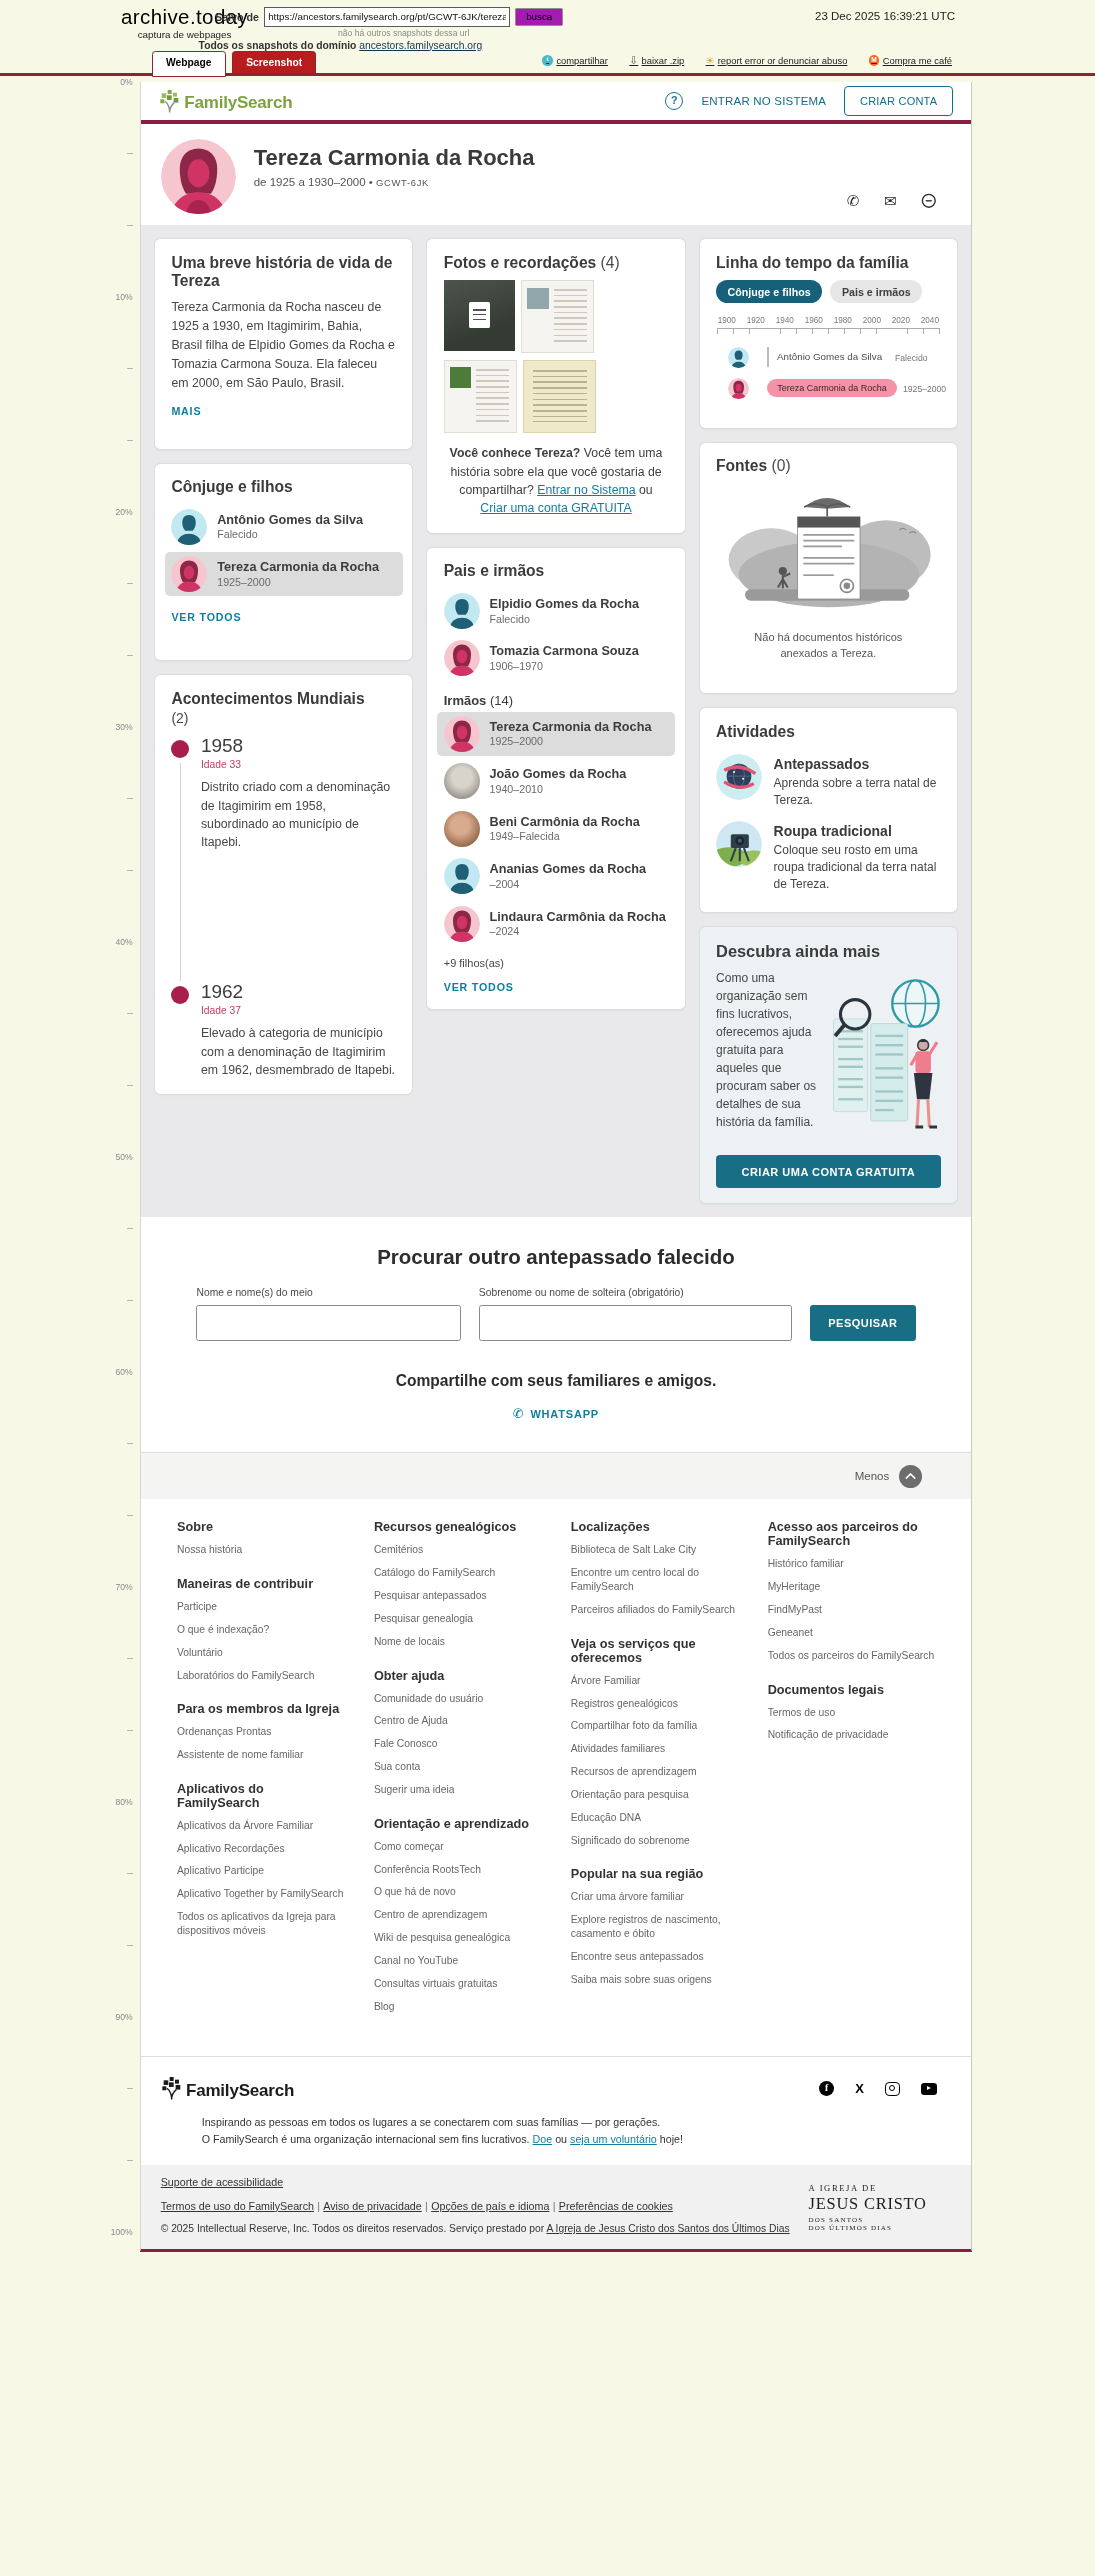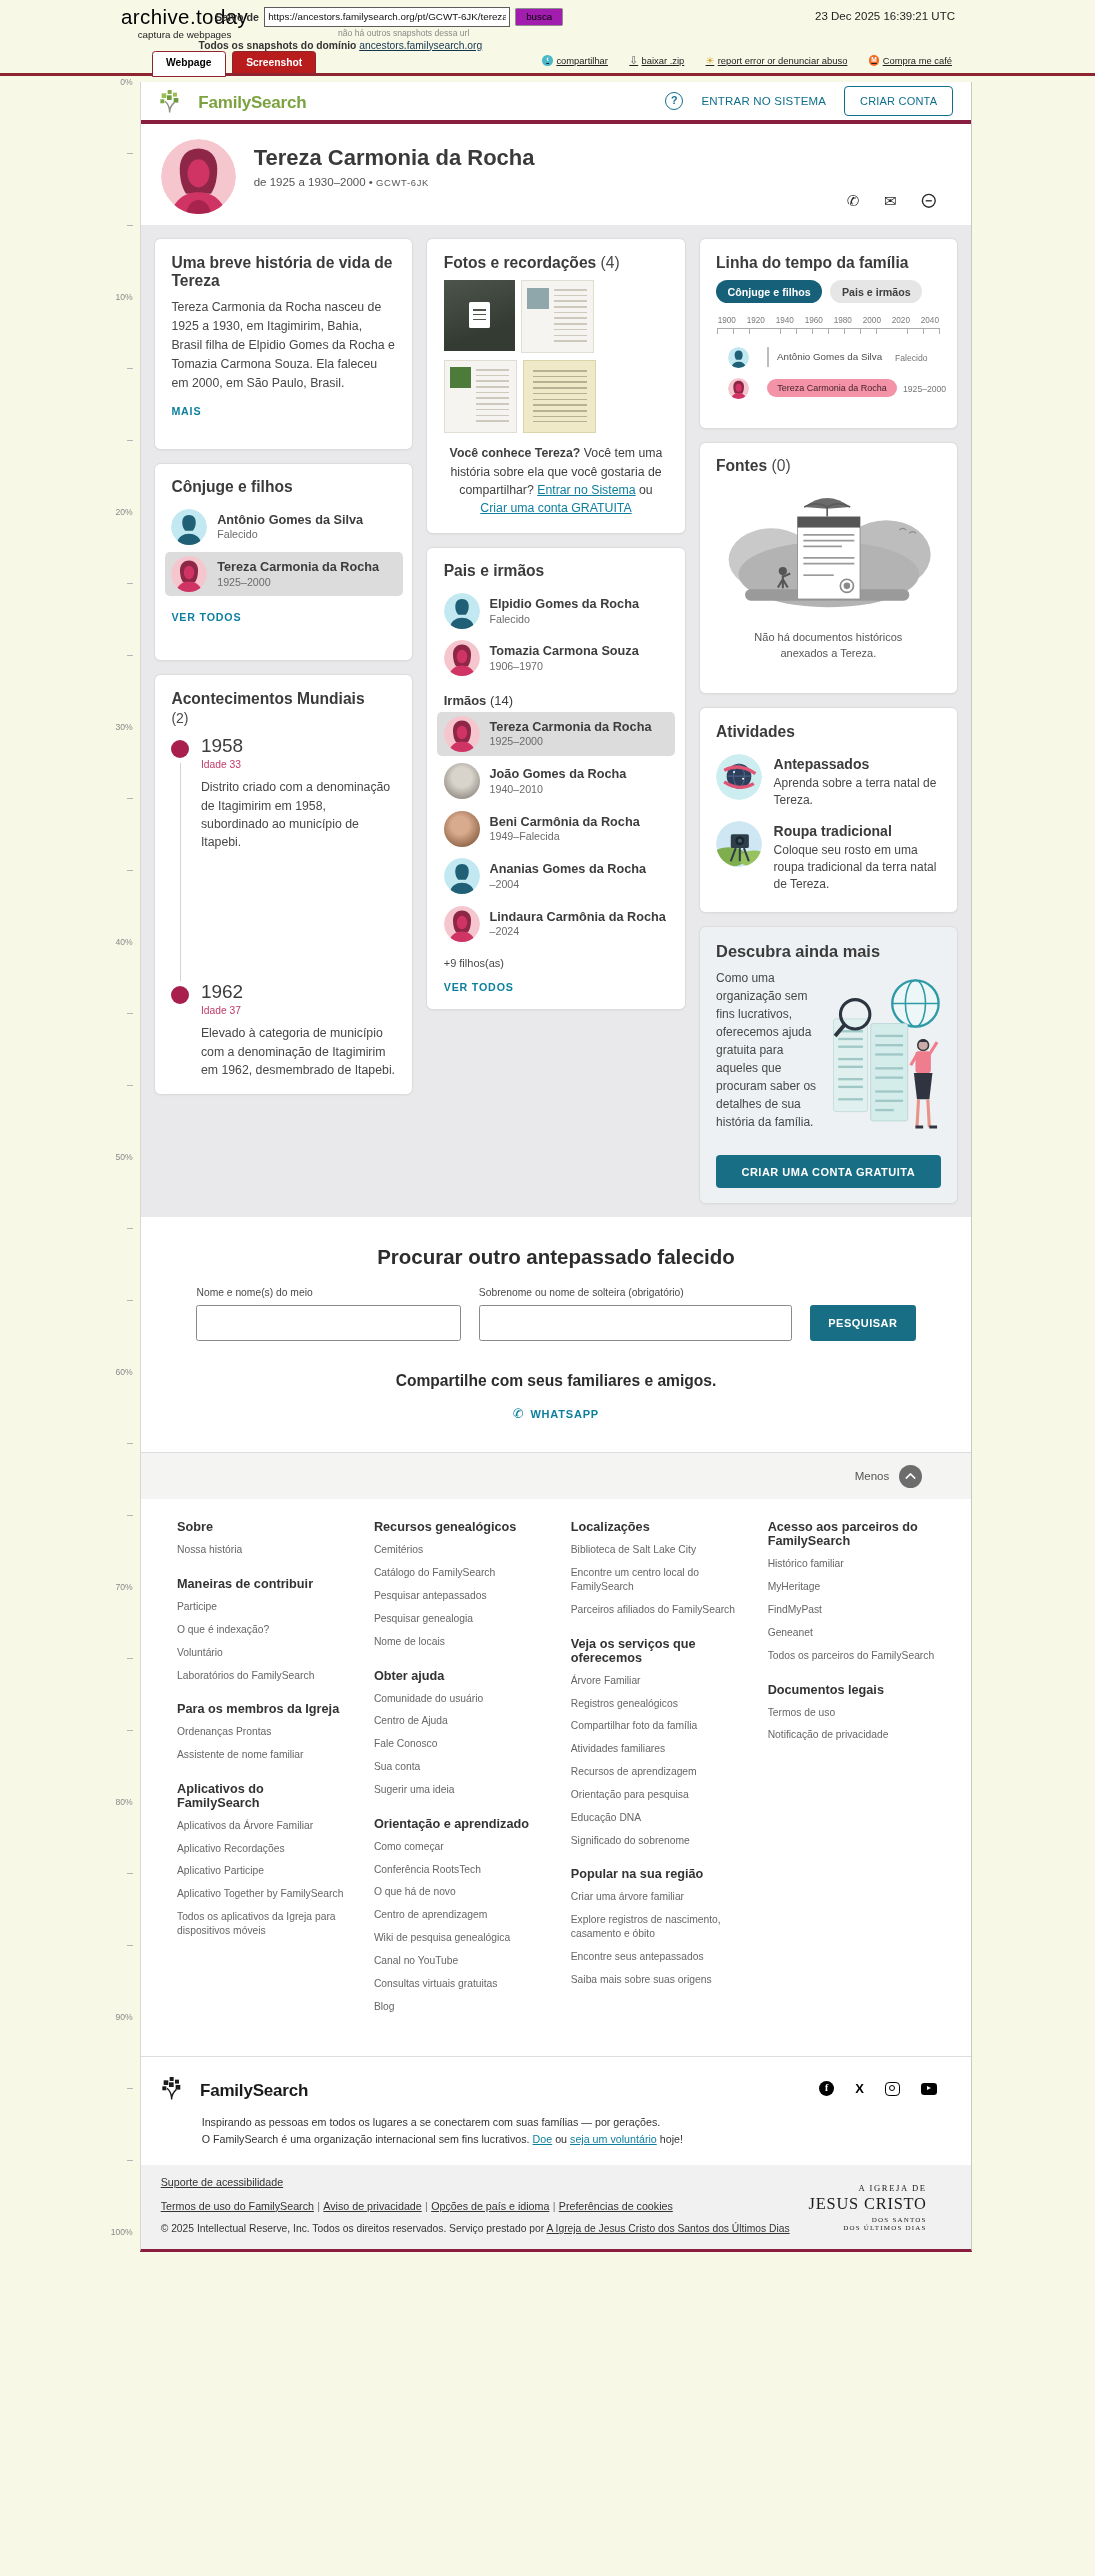--- a/index.html
+++ b/index.html
@@ -38,21 +38,21 @@
   
   .ruler{position:absolute;left:105px;top:82px;width:31px;height:2158px;}
   .ruler .lbl{position:absolute;right:3.3px;font-size:8.6px;color:#8a8a8a;}
   .ruler .tick{position:absolute;right:3.3px;width:5.7px;height:0.8px;background:#b5b5b5;}
   
   .page{position:absolute;left:140px;top:82px;width:830px;height:2167px;
     background:#fff;border-left:0.8px solid #d8d8d0;border-right:0.8px solid #c9c9c2;
     border-bottom:3.3px solid #8a1e41;display:flex;flex-direction:column;overflow:hidden;}
   
   .fs-head{height:57px;display:flex;align-items:center;justify-content:space-between;padding:0 18px;}
-  .fs-logo{display:flex;align-items:flex-end;gap:18px;}
+  .fs-logo{display:flex;align-items:flex-end;gap:4px;}
   .fs-logo .txt{font-size:17px;font-weight:700;letter-spacing:-0.2px;}
   .fs-logo.green .txt{color:#7ca23f;}
   .fs-logo.black .txt{color:#1b1b1b;}
   .fs-head-right{display:flex;align-items:center;gap:18px;}
   .help-ic{width:16.4px;height:16.4px;border:1.6px solid #15708e;border-radius:50%;color:#15708e;font-size:10.7px;font-weight:700;text-align:center;line-height:15.6px;}
   .signin{color:#0f6e8c;font-size:11.5px;letter-spacing:0.2px;}
   .btn-outline{border:0.8px solid #0f6e8c;color:#0f6e8c;border-radius:4.1px;padding:8.2px 14.8px;font-size:11px;letter-spacing:0.2px;background:#fff;cursor:pointer;}
   .maroon-bar{height:5.7px;background:#8a1e41;}
   
   .person{padding:14.8px 19.7px 11.5px;display:flex;justify-content:space-between;}
@@ -178,21 +178,21 @@
   .so-yt::after{content:"";position:absolute;left:5.7px;top:3.3px;border-left:4.9px solid #fff;border-top:2.5px solid transparent;border-bottom:2.5px solid transparent;}
   .bf-lines{font-size:10.7px;color:#333;margin-top:13px;line-height:1.6;margin-left:41px;}
   .bf-lines a{color:#0d7f9e;text-decoration:underline;}
   
   .legal{background:#f1f1f1;padding:11.5px 19.7px 14.8px;display:flex;justify-content:space-between;}
   .legal-left{font-size:10.7px;color:#333;}
   .legal-left a{text-decoration:underline;color:#333;}
   .legal-row{margin:11.5px 0;}
   .legal-row .sep{color:#777;margin:0 3.3px;}
   .copyright{font-size:10.3px;color:#333;}
-  .church{font-family:"Liberation Serif",serif;color:#1c1c1c;text-align:right;padding:6.6px 24.6px 0 0;}
+  .church{font-family:"Liberation Serif",serif;color:#1c1c1c;text-align:left;padding:6.6px 24.6px 0 0;}
   .church .c1{font-size:8.6px;letter-spacing:1.6px;}
   .church .c2{font-size:16.4px;letter-spacing:0.8px;margin:1.6px 0;}
   .church .c3,.church .c4{font-size:7px;letter-spacing:1.2px;}
 </style>
 </head>
 <body>
 
 <header class="arc-head">
   <div class="arc-rule"></div>
   <div class="arc-brand">

